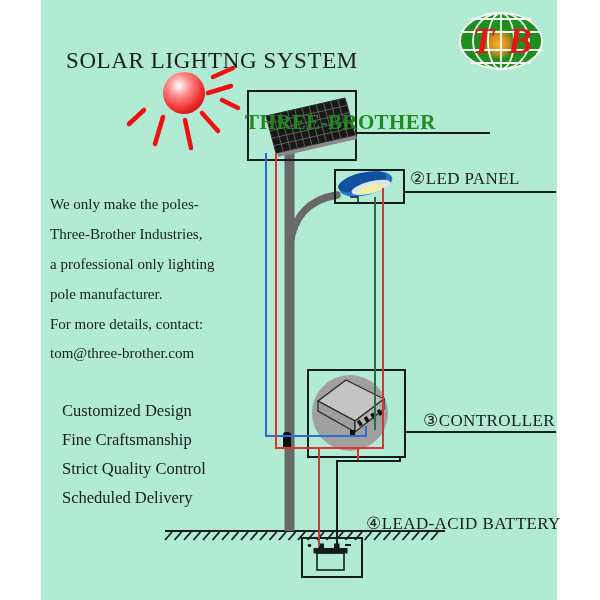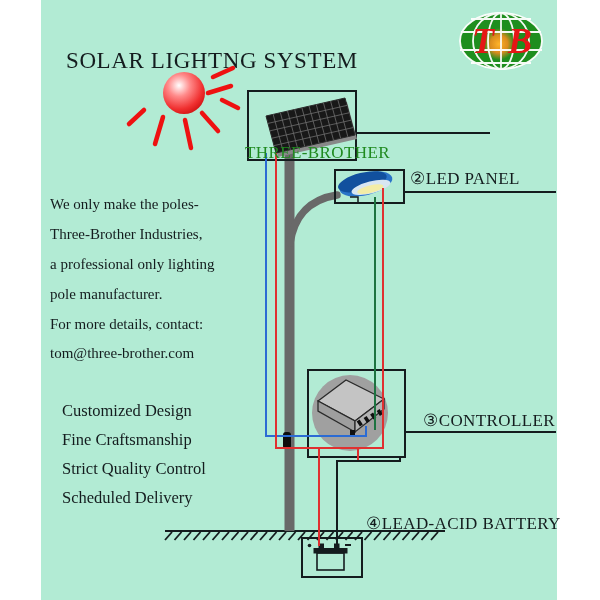--- a/index.html
+++ b/index.html
@@ -8,21 +8,21 @@
   #diagram{position:absolute;left:0;top:0;}
   .txt{position:absolute;white-space:nowrap;}
   #title{left:66px;top:8px;font-size:23px;letter-spacing:.6px;margin-top:40px;}
   .intro-line{left:50px;font-size:15px;}
   .feat-line{left:62px;font-size:16.5px;}
   .dlabel{font-size:17px;letter-spacing:.4px;}
   #label-solar{left:360px;top:111px;}
   #label-lamp{left:410px;top:168px;}
   #label-controller{left:423px;top:410px;}
   #label-battery{left:366px;top:513px;font-family:Liberation Serif, serif;}
-  #brand{left:245px;top:110px;font-size:17px;font-weight:normal;color:var(--brand-green,#1f8a1f);letter-spacing:.4px;margin-top:33px;}
+  #brand{left:245px;top:110px;font-size:21px;font-weight:bold;color:var(--brand-green,#1f8a1f);letter-spacing:.4px;}
   #logo-t,#logo-b{font-size:36px;font-weight:bold;font-style:italic;color:var(--logo-letter,#e51616);}
   #logo-t{left:472px;top:20px;}
   #logo-b{left:508px;top:20px;}
   .box{fill:none;stroke:var(--ink,#141c1e);stroke-width:2.2;shape-rendering:crispEdges;}
   .ink-line{stroke:var(--ink,#141c1e);stroke-width:2;shape-rendering:crispEdges;}
   .wire{fill:none;stroke-width:2;shape-rendering:crispEdges;}
   .wire-red{stroke:var(--wire-red,#e03030);}
   .wire-blue{stroke:var(--wire-blue,#2b6bd4);}
   .wire-green{stroke:var(--wire-green,#1d7340);}
   .wire-black{stroke:var(--ink,#141c1e);}

